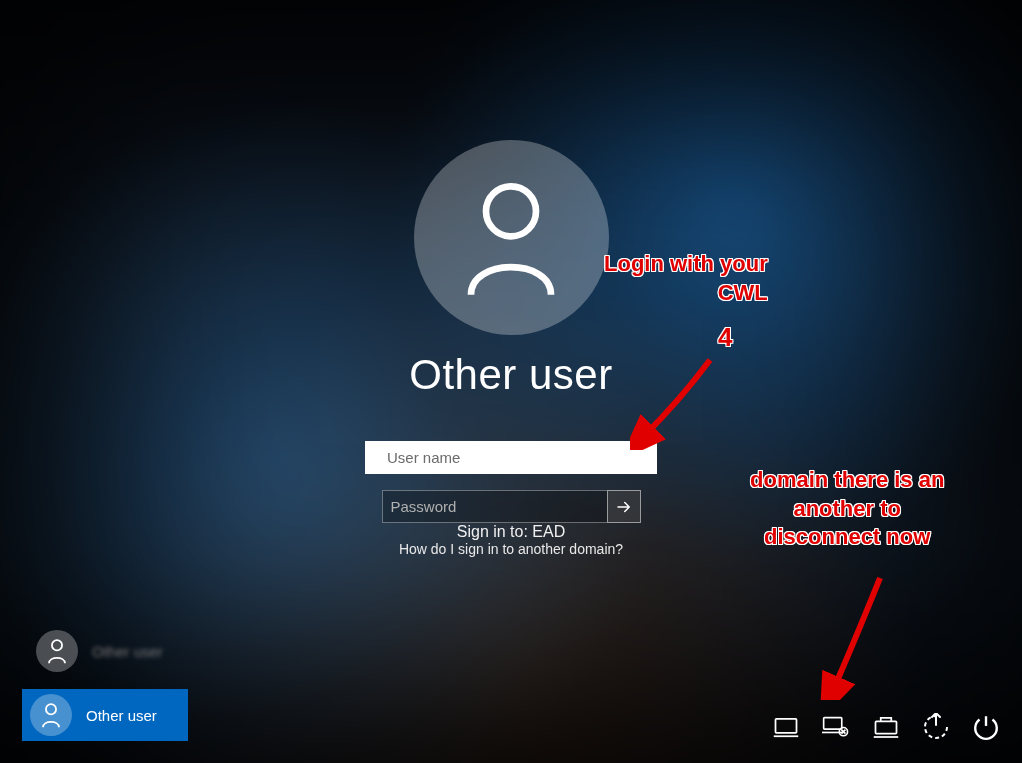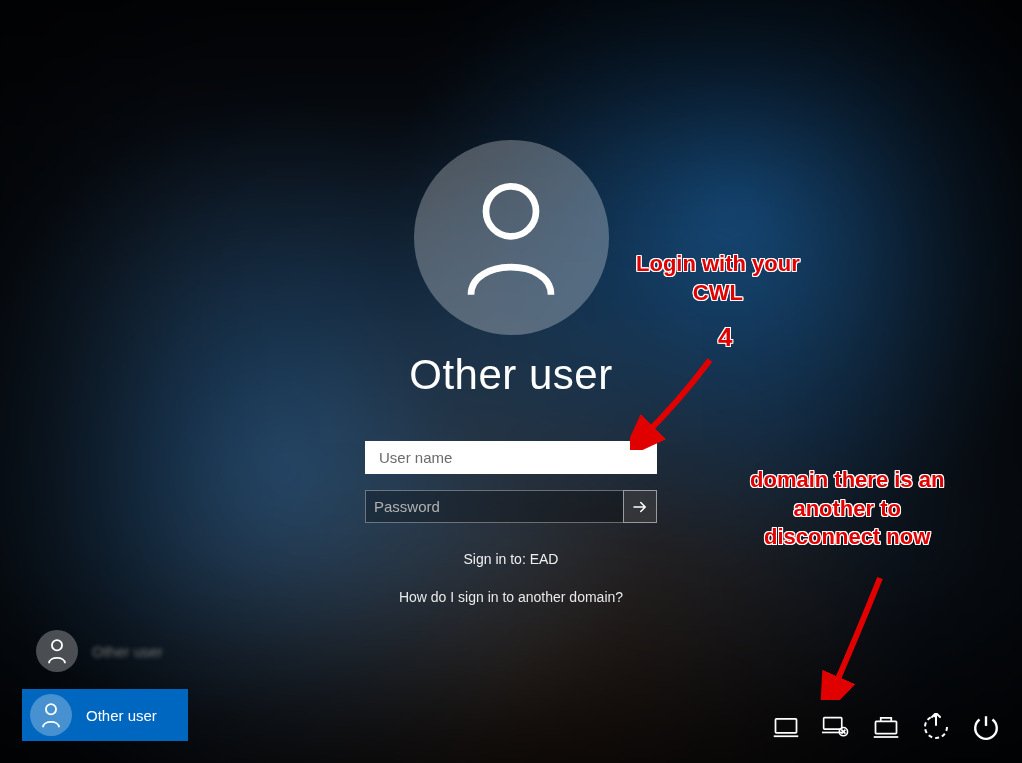--- a/index.html
+++ b/index.html
@@ -52,56 +52,54 @@
     color: #fff;
   }
 
   .field-wrap { margin-top: 42px; }
   .username-input {
     width: 292px; height: 33px;
     border: 2px solid #fff;
     background: #fff;
     color: #222;
     font-size: 15px;
-    padding: 0 12px;
+    padding: 0 20px;
     outline: none;
   }
   .username-input::placeholder { color: #6b6b6b; }
 
   .password-row {
     margin-top: 16px;
     display: flex;
   }
   .password-input {
-    width: 258px; height: 33px;
+    width: 225px; height: 33px;
     border: 1px solid rgba(255,255,255,0.35);
     border-right: none;
     background: rgba(0,0,0,0.25);
     color: #14b8a6;
     font-size: 15px;
     padding: 0 8px;
     outline: none;
   }
   .password-input::placeholder { color: #b0b0b0; }
   .submit-btn {
     width: 34px; height: 33px;
     border: 1px solid rgba(255,255,255,0.5);
     background: rgba(70,70,70,0.5);
     display: flex; align-items: center; justify-content: center;
     cursor: pointer;
   }
   .submit-btn svg { width: 18px; height: 18px; stroke: #fff; }
 
   .signin-to {
-    margin-top: 28px;
-    font-size: 14px;
+    font-size: 16px;
     color: #f0f0f0;
   }
   .domain-help {
-    margin-top: 22px;
     font-size: 14px;
     color: #e8e8e8;
     cursor: pointer;
   }
 
   
   .user-list {
     position: absolute;
     left: 22px;
     bottom: 22px;
@@ -258,21 +256,21 @@
     </svg>
   </div>
   <div class="ic">
     <svg viewBox="0 0 26 26" stroke-width="2.2">
       <path d="M13 3 V12"></path>
       <path d="M7 6 A10 10 0 1 0 19 6"></path>
     </svg>
   </div>
 </div>
 
-<div class="anno" style="left:636px; top:250px;"><span>Login with your</span>
+<div class="anno" style="left:604px; top:250px;text-align:right;"><span>Login with your</span>
 <span>CWL</span></div>
 <div class="anno-num" style="left:718px; top:322px;">4</div>
 
 <svg class="arrow" style="left:630px; top:350px;" width="100" height="100">
   <defs>
       <marker id="ah1" markerWidth="10" markerHeight="10" refX="2" refY="3" orient="auto">
         <path d="M0,0 L0,6 L8,3 z" fill="#e00000"></path>
       </marker>
     </defs>
   <path d="M80 10 Q50 50 15 85" stroke="#e00000" stroke-width="6" fill="none" marker-end="url(#ah1)"></path>

